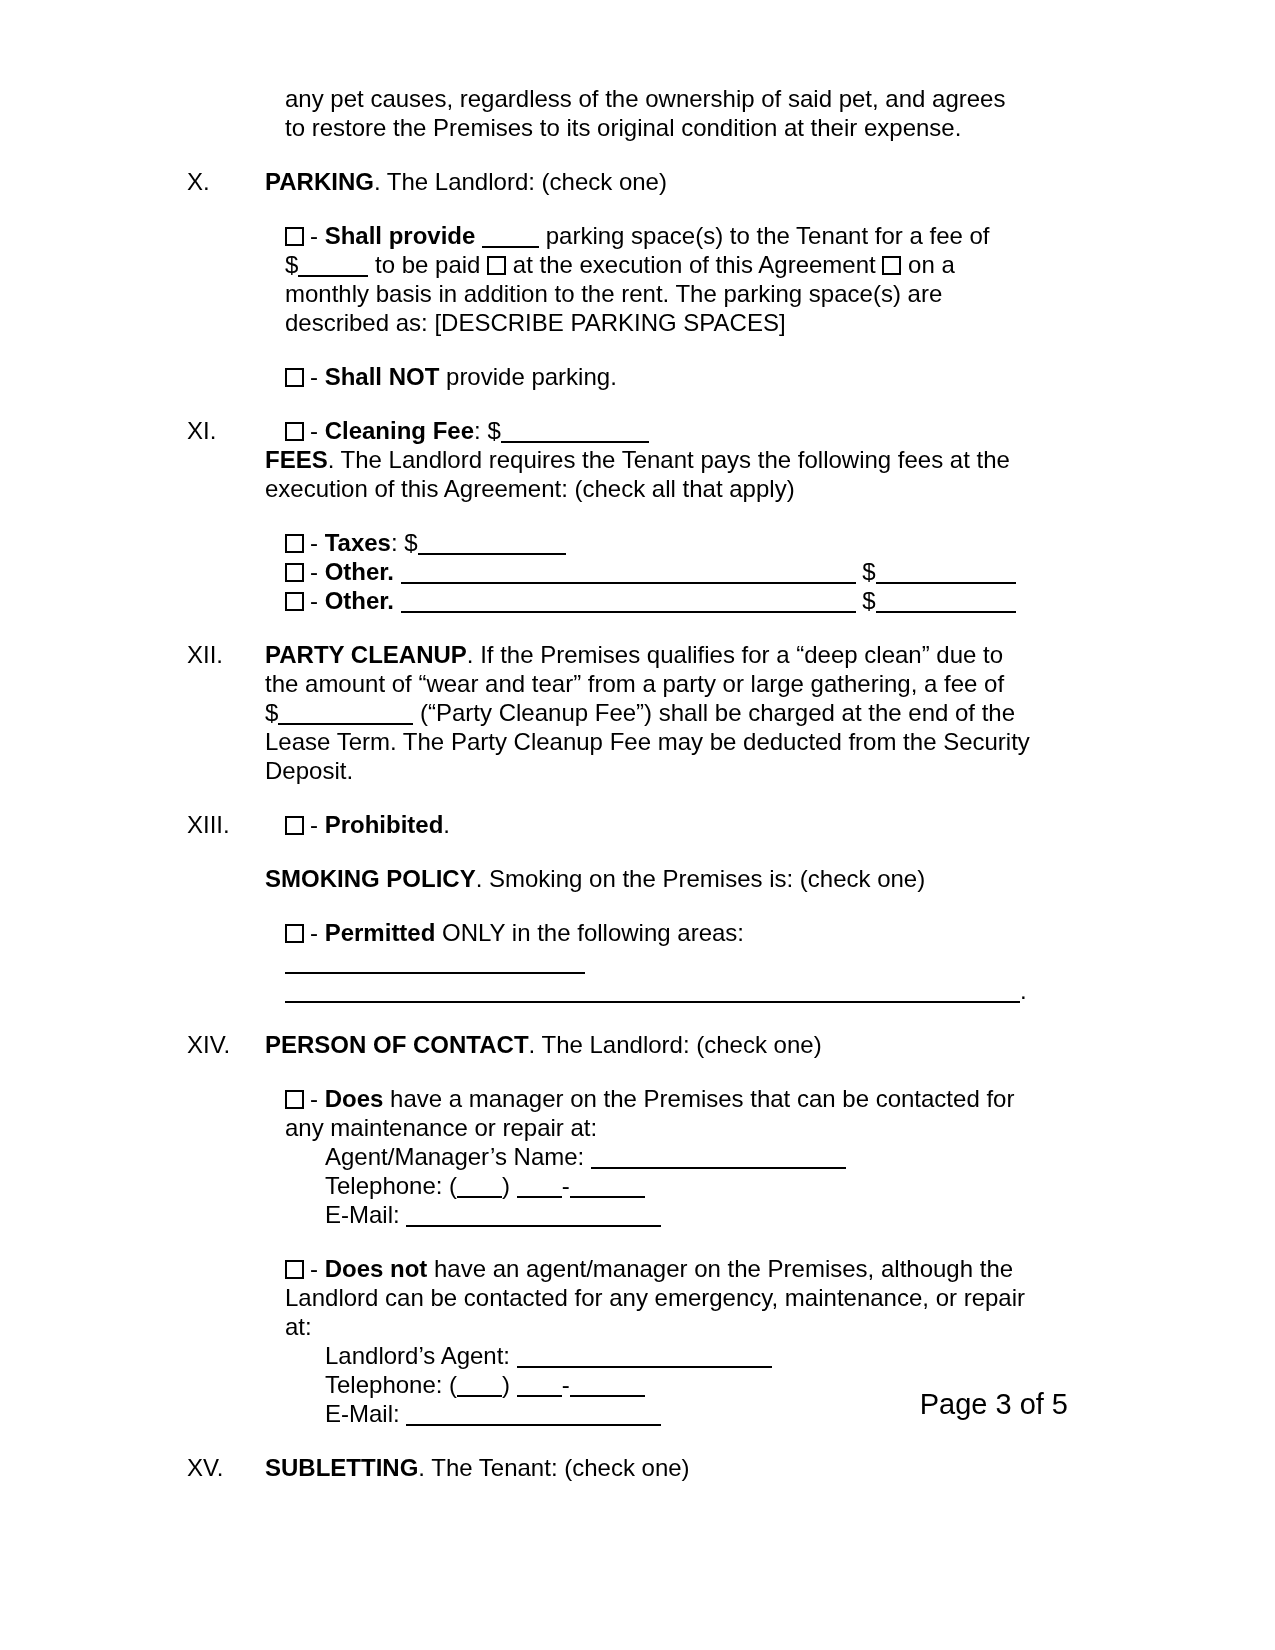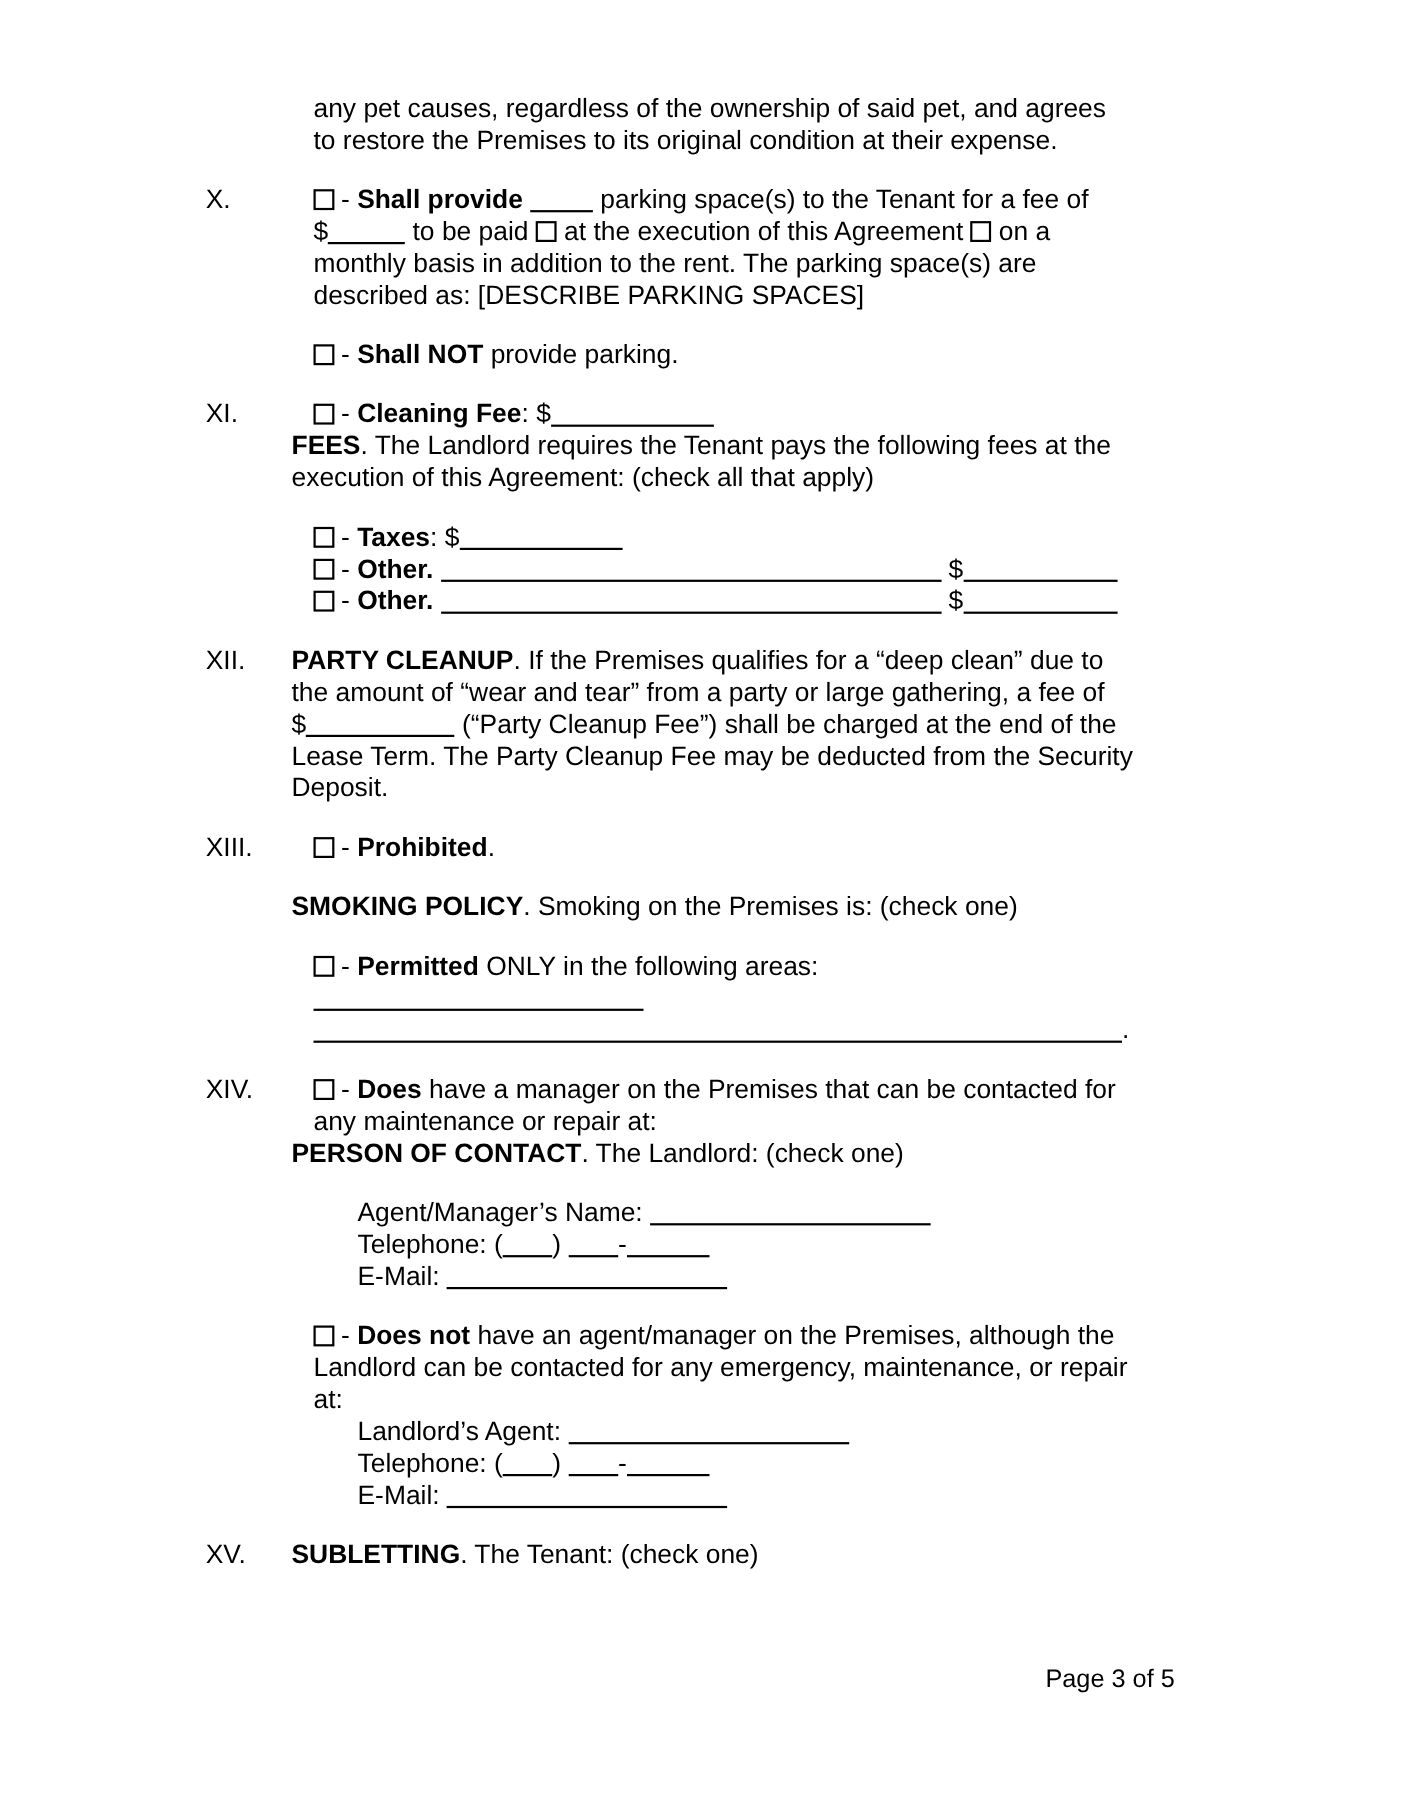--- a/index.html
+++ b/index.html
@@ -25,37 +25,38 @@
   }
   .cb-inline{margin-right:0;}
   .blank{
     display:inline-block;height:19px;vertical-align:-4px;
     border-bottom:2px solid #000;
   }
   .nw{white-space:nowrap;}
   .w45{width:45px}.w57{width:57px}.w70{width:70px}.w75{width:75px}
   .w135{width:135px}.w140{width:140px}.w148{width:148px}
   .w255{width:255px}.w300{width:300px}.w455{width:455px}.w735{width:735px}
-  .footer{position:absolute;top:1512px;right:207px;font-size:23px;line-height:28px;}
+  .footer{position:absolute;top:1390px;right:207px;font-size:29px;line-height:28px;}
 </style>
 </head>
 <body>
 
 <div class="page">
 
   <div class="row">
     <div class="num"></div>
     <div class="bodycol">
       <p class="para opt">any pet causes, regardless of the ownership of said pet, and agrees to restore the Premises to its original condition at their expense.</p>
     </div>
   </div>
 
   <div class="row">
     <div class="num">X.</div>
     <div class="bodycol">
+      <p class="para"><b>PARKING</b><span>. The Landlord: (check one)</span></p>
 
       <p class="para opt"><span class="cb"></span><span>- </span><b>Shall provide</b><span> </span><span class="blank w57"></span><span> parking space(s) to the Tenant for a fee of </span><span class="nw"><span>$</span><span class="blank w70"></span></span><span> to be paid </span><span class="cb cb-inline"></span><span> at the execution of this Agreement </span><span class="cb cb-inline"></span><span> on a monthly basis in addition to the rent. The parking space(s) are described as: [DESCRIBE PARKING SPACES]</span></p>
 
       <p class="para opt"><span class="cb"></span><span>- </span><b>Shall NOT</b><span> provide parking.</span></p>
     </div>
   </div>
 
   <div class="row">
     <div class="num">XI.</div>
     <div class="bodycol">
@@ -89,23 +90,23 @@
 
       <p class="para opt mb0"><span class="blank w300"></span></p>
 
       <p class="para opt"><span class="blank w735"></span><span>.</span></p>
     </div>
   </div>
 
   <div class="row">
     <div class="num">XIV.</div>
     <div class="bodycol">
+      <p class="para"><b>PERSON OF CONTACT</b><span>. The Landlord: (check one)</span></p>
+
       <p class="para opt mb0"><span class="cb"></span><span>- </span><b>Does</b><span> have a manager on the Premises that can be contacted for any maintenance or repair at:</span></p>
-
-      <p class="para"><b>PERSON OF CONTACT</b><span>. The Landlord: (check one)</span></p>
 
       <p class="para fields mb0"><span>Agent/Manager’s Name: </span><span class="blank w255"></span></p>
       <p class="para fields mb0"><span>Telephone: (</span><span class="blank w45"></span><span>) </span><span class="blank w45"></span><span>-</span><span class="blank w75"></span></p>
       <p class="para fields"><span>E-Mail: </span><span class="blank w255"></span></p>
 
       <p class="para opt mb0"><span class="cb"></span><span>- </span><b>Does not</b><span> have an agent/manager on the Premises, although the Landlord can be contacted for any emergency, maintenance, or repair at:</span></p>
 
       <p class="para fields mb0"><span>Landlord’s Agent: </span><span class="blank w255"></span></p>
       <p class="para fields mb0"><span>Telephone: (</span><span class="blank w45"></span><span>) </span><span class="blank w45"></span><span>-</span><span class="blank w75"></span></p>
       <p class="para fields"><span>E-Mail: </span><span class="blank w255"></span></p>

